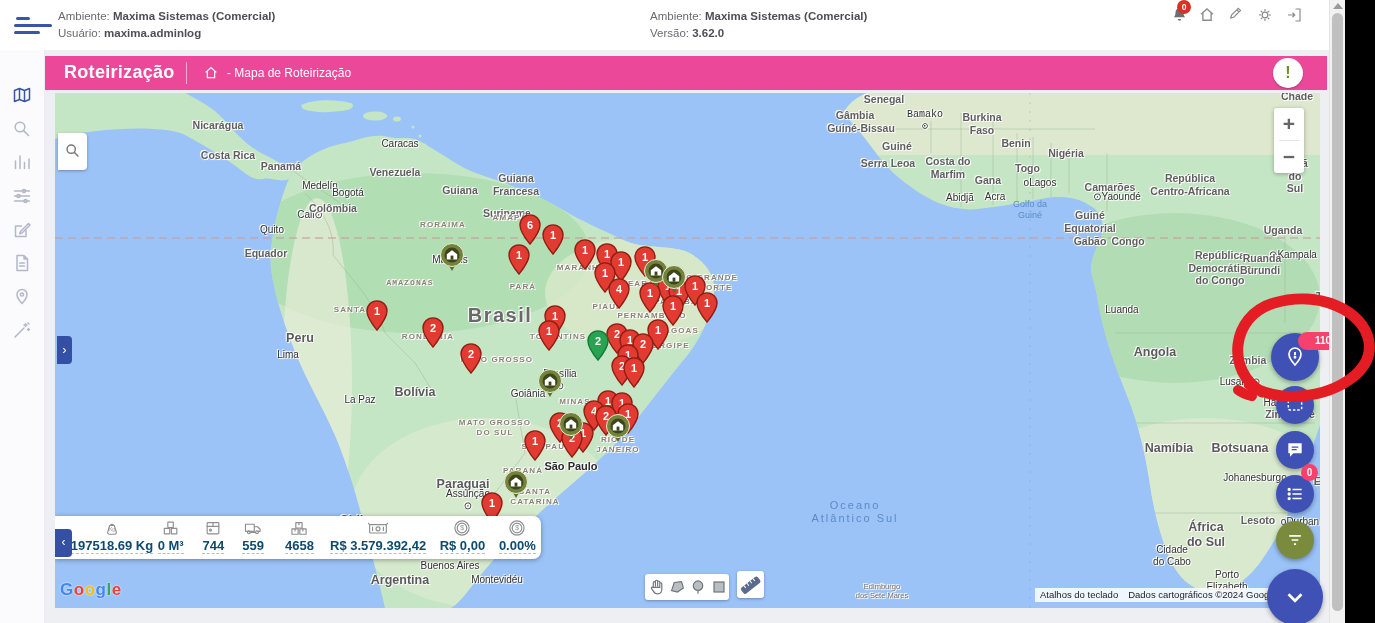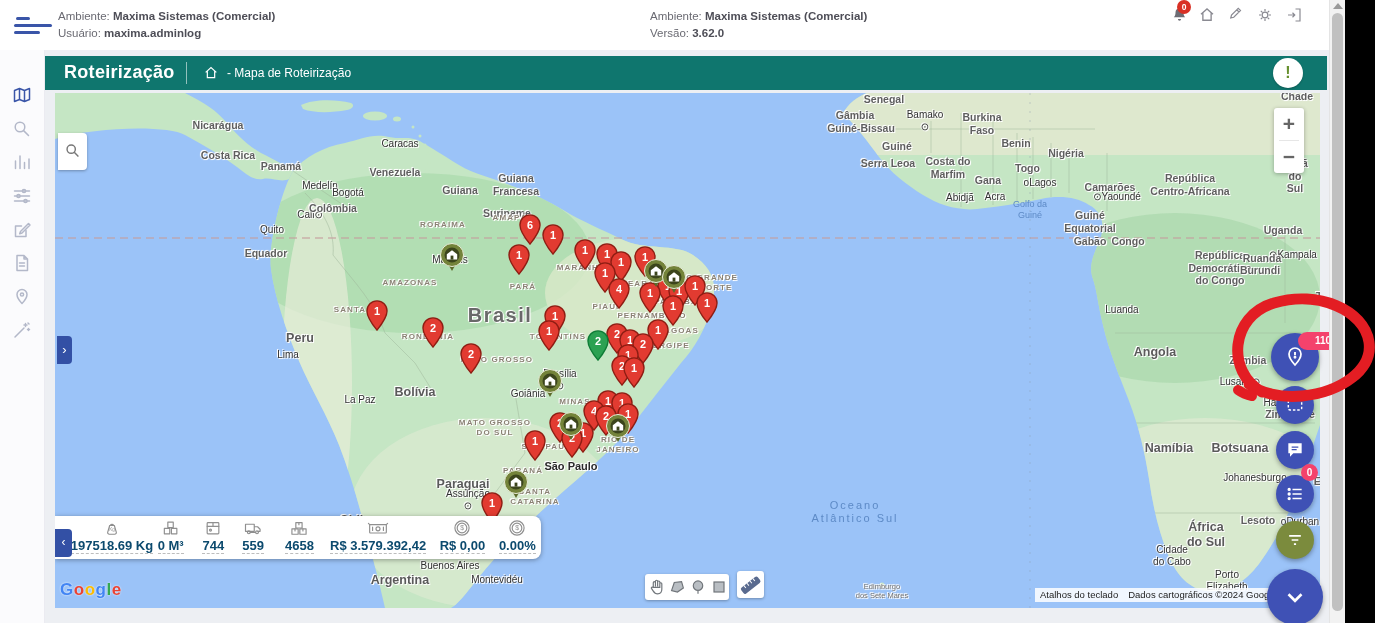--- a/index.html
+++ b/index.html
@@ -12,21 +12,21 @@
   .burger .b1{left:2px;top:1px;width:14px}
   .burger .b2{left:0;top:8px;width:38px}
   .burger .b3{left:0;top:15px;width:26px}
   .hgroup{position:absolute;top:8px;font-size:11.5px;color:#6a6a72;line-height:17px}
   .hgroup b{color:#4e4e57}
   .hg1{left:58px}.hg2{left:650px}
   .hic{position:absolute;top:4px;width:22px;height:22px;cursor:pointer}
   .hic svg{position:absolute;left:2px;top:2px}
   .bellbadge{position:absolute;left:1008px;top:0;min-width:14px;height:14px;border-radius:8px;background:#d93025;color:#fff;font-size:8.5px;font-weight:bold;text-align:center;line-height:14px;padding:0 3px;z-index:2}
   
-  .greenbar{position:absolute;left:45px;top:56px;width:1282px;height:34px;background:#0f766e;z-index:14;color:#fff}
+  .greenbar{position:absolute;left:45px;top:56px;width:1282px;height:34px;background:#ec4899;z-index:14;color:#fff}
   .gtitle{position:absolute;left:19px;top:6px;font-size:18px;font-weight:bold;letter-spacing:.3px}
   .gdiv{position:absolute;left:141px;top:6px;width:1px;height:22px;background:rgba(255,255,255,.55)}
   .ghome{position:absolute;left:158px;top:9px}
   .gcrumb{position:absolute;left:182px;top:10px;font-size:12px}
   .ghelp{position:absolute;right:24px;top:2px;width:30px;height:30px;border-radius:50%;background:#fff;color:#67902f;font-weight:bold;font-size:16px;text-align:center;line-height:30px;cursor:pointer;box-shadow:0 1px 2px rgba(0,0,0,.25)}
   
   .sidebar{position:absolute;left:0;top:50px;width:45px;height:573px;background:#fbfbfd;border-right:1px solid #ebebf1;z-index:13}
   .sbi{position:absolute;left:12px;width:20px;height:20px;cursor:pointer}
   .sbi svg{stroke:#b3b8c9;fill:none;stroke-width:1.5;stroke-linecap:round;stroke-linejoin:round}
   .sbi.active svg{stroke:#3a55a8}
@@ -235,21 +235,21 @@
         <div class="lbl co" style="left: 461px; top: 92px;">Guiana
 Francesa</div>
         <div class="lbl co" style="left: 452px; top: 120px;">Suriname</div>
         <div class="lbl ci" style="left: 255px; top: 122px;">Cali⊙</div>
         <div class="lbl co" style="left: 278px; top: 115px;">Colômbia</div>
         <div class="lbl ci" style="left: 217px; top: 137px;">Quito</div>
         <div class="lbl co" style="left: 211px; top: 160px;">Equador</div>
         <div class="lbl st" style="left: 388px; top: 132px;">RORAIMA</div>
         <div class="lbl st" style="left: 455px; top: 125px;">AMAPÁ</div>
         <div class="lbl ci" style="left: 395px; top: 167px;">Manaus</div>
-        <div class="lbl st" style="left: 355px; top: 190px;">AMAZONAS</div>
+        <div class="lbl st" style="left: 355px; top: 190px; font-family: Liberation Mono, monospace;">AMAZONAS</div>
         <div class="lbl st" style="left: 468px; top: 194px;">PARÁ</div>
         <div class="lbl st" style="left: 530px; top: 175px;">MARANHÃO</div>
         <div class="lbl st" style="left: 583px; top: 191px;">CEARÁ</div>
         <div class="lbl st" style="left: 652px; top: 190px;">RIO GRANDE
 DO NORTE</div>
         <div class="lbl st" style="left: 621px; top: 209px;">PARAÍBA</div>
         <div class="lbl st" style="left: 551px; top: 214px;">PIAUÍ</div>
         <div class="lbl st" style="left: 597px; top: 223px;">PERNAMBUCO</div>
         <div class="lbl st" style="left: 620px; top: 238px;">ALAGOAS</div>
         <div class="lbl st" style="left: 613px; top: 253px;">SERGIPE</div>
@@ -278,21 +278,21 @@
         <div class="lbl st" style="left: 468px; top: 378px;">PARANÁ</div>
         <div class="lbl st" style="left: 480px; top: 404px;">SANTA
 CATARINA</div>
         <div class="lbl colg" style="left: 300px; top: 427px;">Chile</div>
         <div class="lbl ci" style="left: 395px; top: 473px;">Buenos Aires</div>
         <div class="lbl ci" style="left: 442px; top: 487px;">Montevidéu</div>
         <div class="lbl colg" style="left: 345px; top: 487px;">Argentina</div>
         <div class="lbl co" style="left: 829px; top: 6px;">Senegal</div>
         <div class="lbl co" style="left: 800px; top: 22px;">Gâmbia</div>
         <div class="lbl co" style="left: 806px; top: 35px;">Guiné-Bissau</div>
-        <div class="lbl ci" style="left: 870px; top: 28px;">Bamako
+        <div class="lbl ci" style="left: 870px; top: 28px; font-family: Liberation Mono, monospace;">Bamako
 ⊙</div>
         <div class="lbl co" style="left: 927px; top: 31px;">Burkina
 Faso</div>
         <div class="lbl co" style="left: 842px; top: 53px;">Guiné</div>
         <div class="lbl co" style="left: 833px; top: 70px;">Serra Leoa</div>
         <div class="lbl co" style="left: 893px; top: 75px;">Costa do
 Marfim</div>
         <div class="lbl co" style="left: 933px; top: 87px;">Gana</div>
         <div class="lbl co" style="left: 952px; top: 75px; padding-left: 41px;">Togo</div>
         <div class="lbl co" style="left: 961px; top: 50px;">Benin</div>

